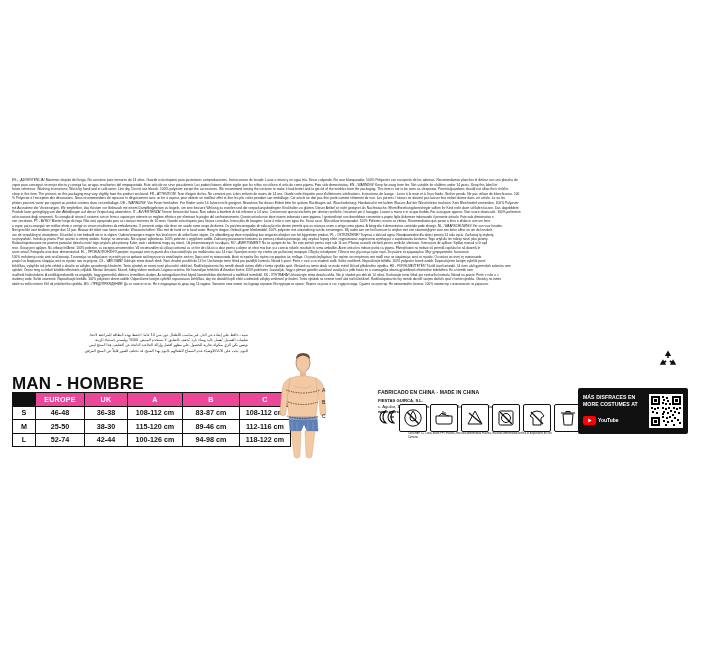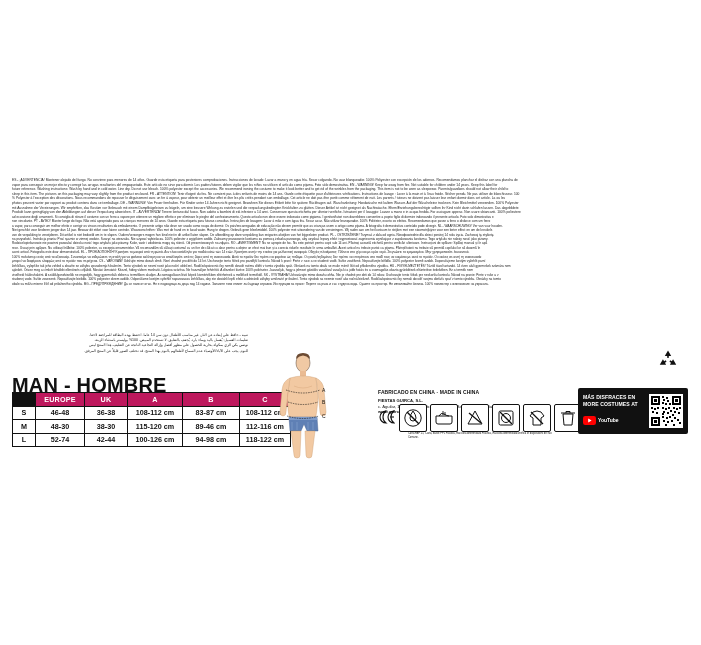--- a/index.html
+++ b/index.html
@@ -55,21 +55,21 @@
     font-size: 3.6px;
     line-height: 5.2px;
     color: #1a1a1a;
   }
 
   
   .title {
     position: absolute;
     left: 12px;
     top: 374px;
-    font-size: 20px;
+    font-size: 17px;
     font-weight: bold;
     letter-spacing: 0.2px;
     color: #111;
   }
 
   
   .size-table {
     position: absolute;
     left: 12px;
     top: 392px;
@@ -79,21 +79,21 @@
   .size-table th, .size-table td {
     border: 0.7px solid #111;
     padding: 0;
     height: 12.5px;
     text-align: center;
     vertical-align: middle;
     font-weight: bold;
     color: #111;
   }
   .size-table thead th {
-    background: #be185d;
+    background: #ec4899;
     color: #fff;
     font-size: 7.2px;
     letter-spacing: 0.2px;
   }
   .size-table thead th.blank {
     background: #111;
     border-color: #111;
   }
   .col-sz { width: 22px; }
   .col-eu { width: 48px; }
@@ -287,21 +287,21 @@
       <tr>
         <td>S</td>
         <td>46-48</td>
         <td>36-38</td>
         <td>108-112 cm</td>
         <td>83-87 cm</td>
         <td>108-112 cm</td>
       </tr>
       <tr>
         <td>M</td>
-        <td>48-30</td>
+        <td>25-50</td>
         <td>38-30</td>
         <td>115-120 cm</td>
         <td>89-46 cm</td>
         <td>112-116 cm</td>
       </tr>
       <tr>
         <td>L</td>
         <td>52-74</td>
         <td>42-44</td>
         <td>100-126 cm</td>

